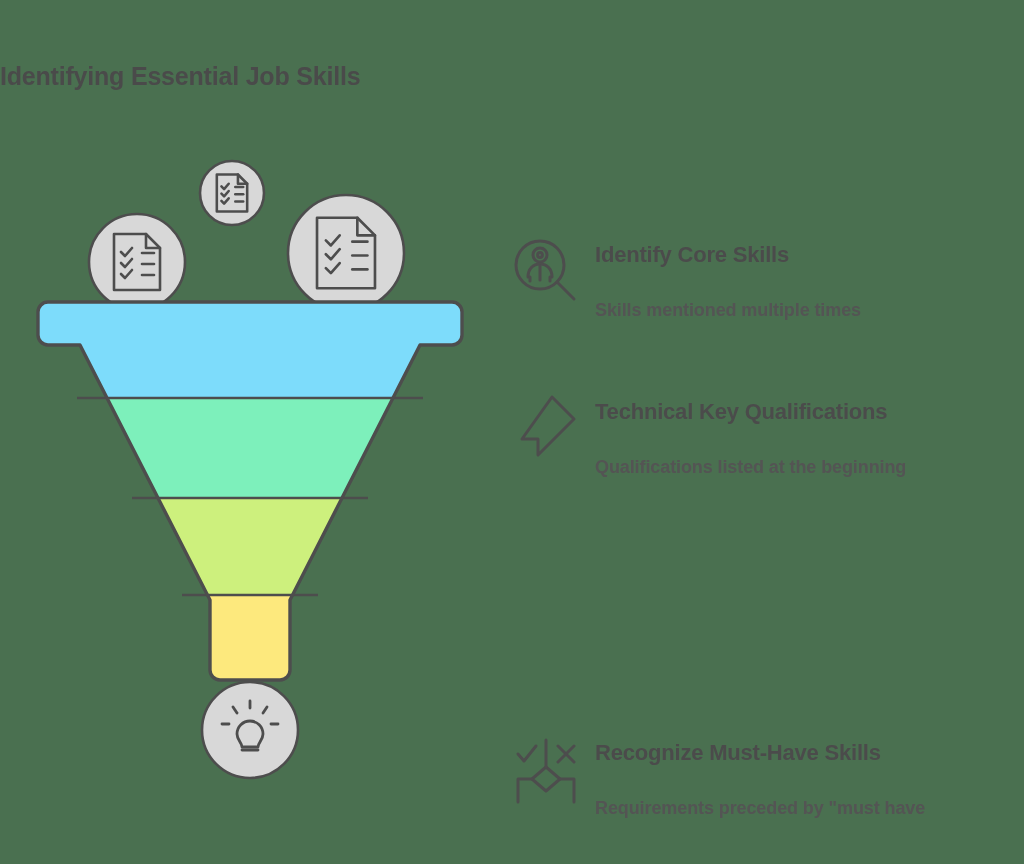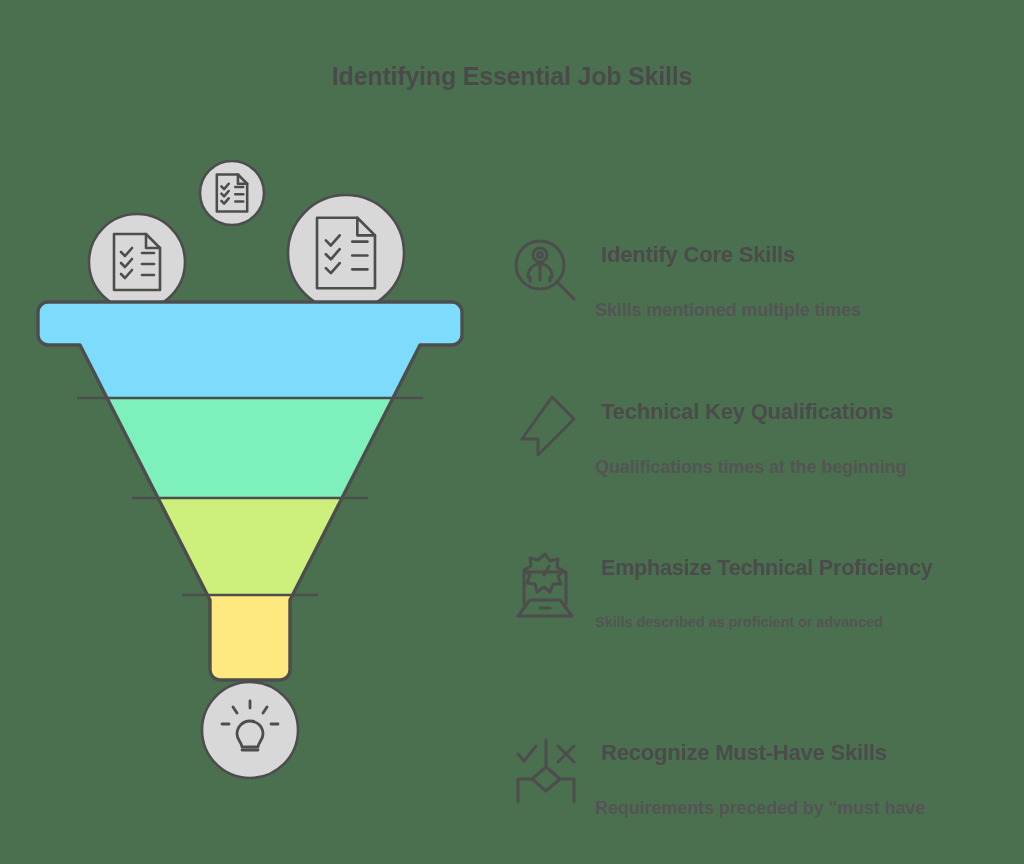--- a/index.html
+++ b/index.html
@@ -19,21 +19,21 @@
     background: #4a7050;
     overflow: hidden;
   }
 
   
   #page-title {
     position: absolute;
     left: 0;
     top: 62px;
     width: 1024px;
-    text-align: center;
+    text-align: left;
     font-size: 25px;
     font-weight: bold;
     letter-spacing: -0.2px;
     color: #4a4a4a;
     white-space: nowrap;
   }
 
   
   #funnel-graphic {
     position: absolute;
@@ -77,21 +77,20 @@
 
   .step-heading {
     position: absolute;
     left: 95px;
     top: 24px;
     font-size: 22px;
     font-weight: bold;
     letter-spacing: -0.2px;
     color: #4b4b4b;
     white-space: nowrap;
-    margin-left: 6px;
   }
   .step-sub {
     position: absolute;
     left: 95px;
     top: 82px;
     font-size: 18px;
     font-weight: bold;
     letter-spacing: -0.1px;
     color: #545454;
     white-space: nowrap;
@@ -243,38 +242,23 @@
 
     <div class="step-row r1">
       <div class="step-icon">
         <svg width="84" height="74" viewBox="0 0 84 74">
           <g fill="none" stroke="#4d4d4d" stroke-width="3" stroke-linecap="round" stroke-linejoin="round">
             <path d="M44,4 L66,26 L30,62 L30,46 L14,46 Z"></path>
           </g>
         </svg>
       </div>
       <div class="step-heading">Technical Key Qualifications</div>
-      <div class="step-sub">Qualifications times at the beginning</div>
+      <div class="step-sub">Qualifications listed at the beginning</div>
     </div>
 
-    <div class="step-row r2">
-      <div class="step-icon">
-        <svg width="84" height="74" viewBox="0 0 84 74">
-          <g fill="none" stroke="#4d4d4d" stroke-width="3" stroke-linecap="round" stroke-linejoin="round">
-            <path d="M16,54 L16,22 L58,22 L58,54"></path>
-            <path d="M10,66 L22,50 L52,50 L64,66 Z"></path>
-            <line x1="32" y1="58" x2="42" y2="58"></line>
-            <path d="M37,4 l5,7 l8,-2 l-1,8 l7,4 l-6,5 l3,8 l-8,0 l-3,8 l-6,-5 l-7,5 l-2,-8 l-8,-1 l3,-8 l-6,-5 l7,-4 l-1,-8 l8,2 Z"></path>
-            <line x1="41" y1="16" x2="36" y2="25"></line>
-          </g>
-        </svg>
-      </div>
-      <div class="step-heading">Emphasize Technical Proficiency</div>
-      <div class="step-sub">Skills described as proficient or advanced</div>
-    </div>
 
     <div class="step-row r3">
       <div class="step-icon">
         <svg width="84" height="74" viewBox="0 0 84 74">
           <g fill="none" stroke="#4d4d4d" stroke-width="3" stroke-linecap="round" stroke-linejoin="round">
             <path d="M38,33 L52,45 L38,57 L24,45 Z"></path>
             <line x1="38" y1="6" x2="38" y2="33"></line>
             <path d="M10,68 L10,45 L24,45"></path>
             <path d="M66,68 L66,45 L52,45"></path>
             <path d="M10,20 l6,7 l12,-15"></path>

